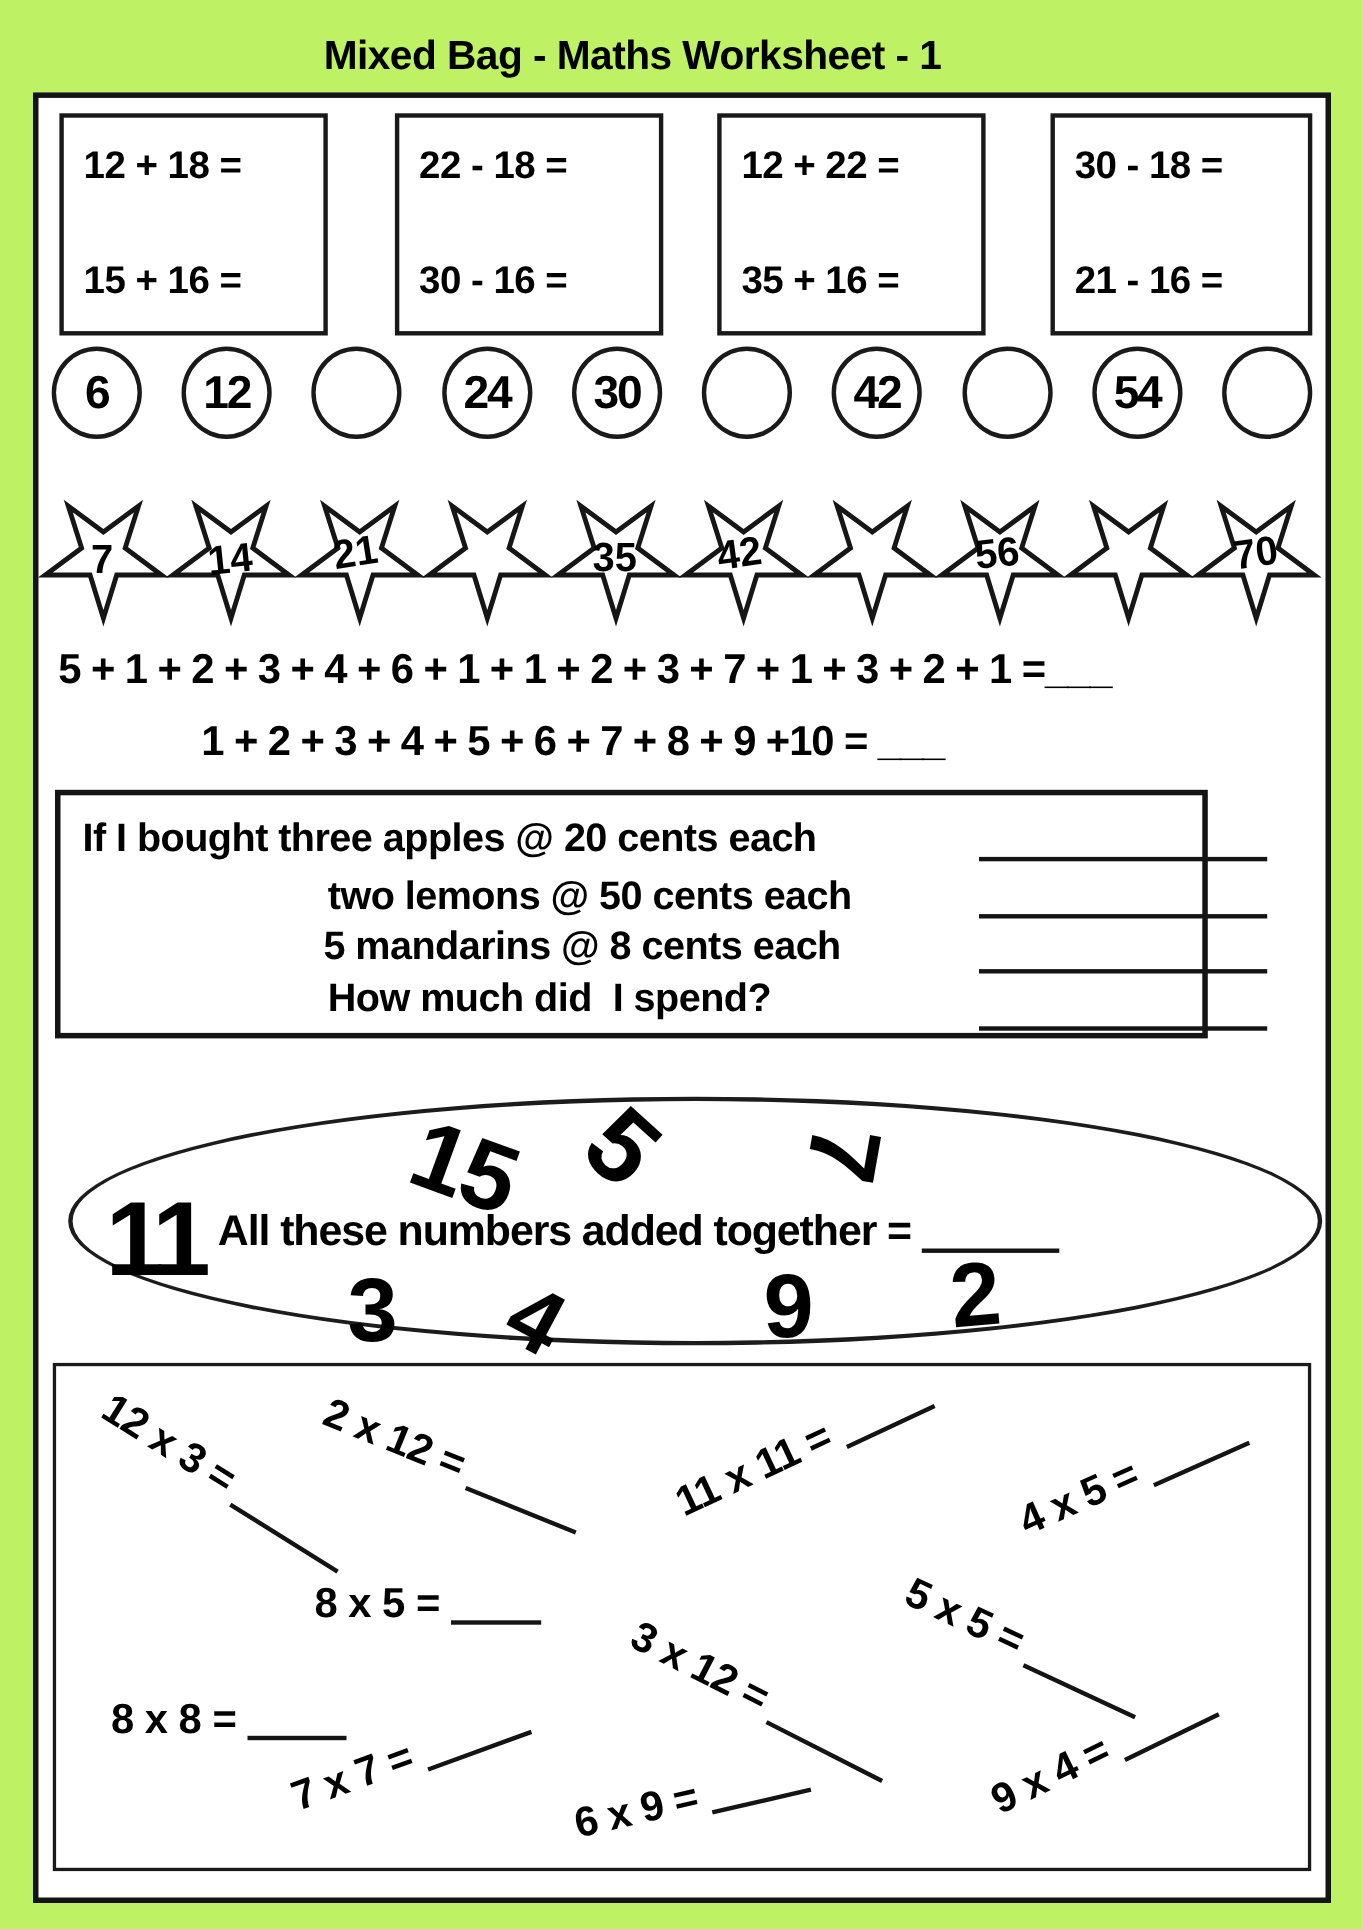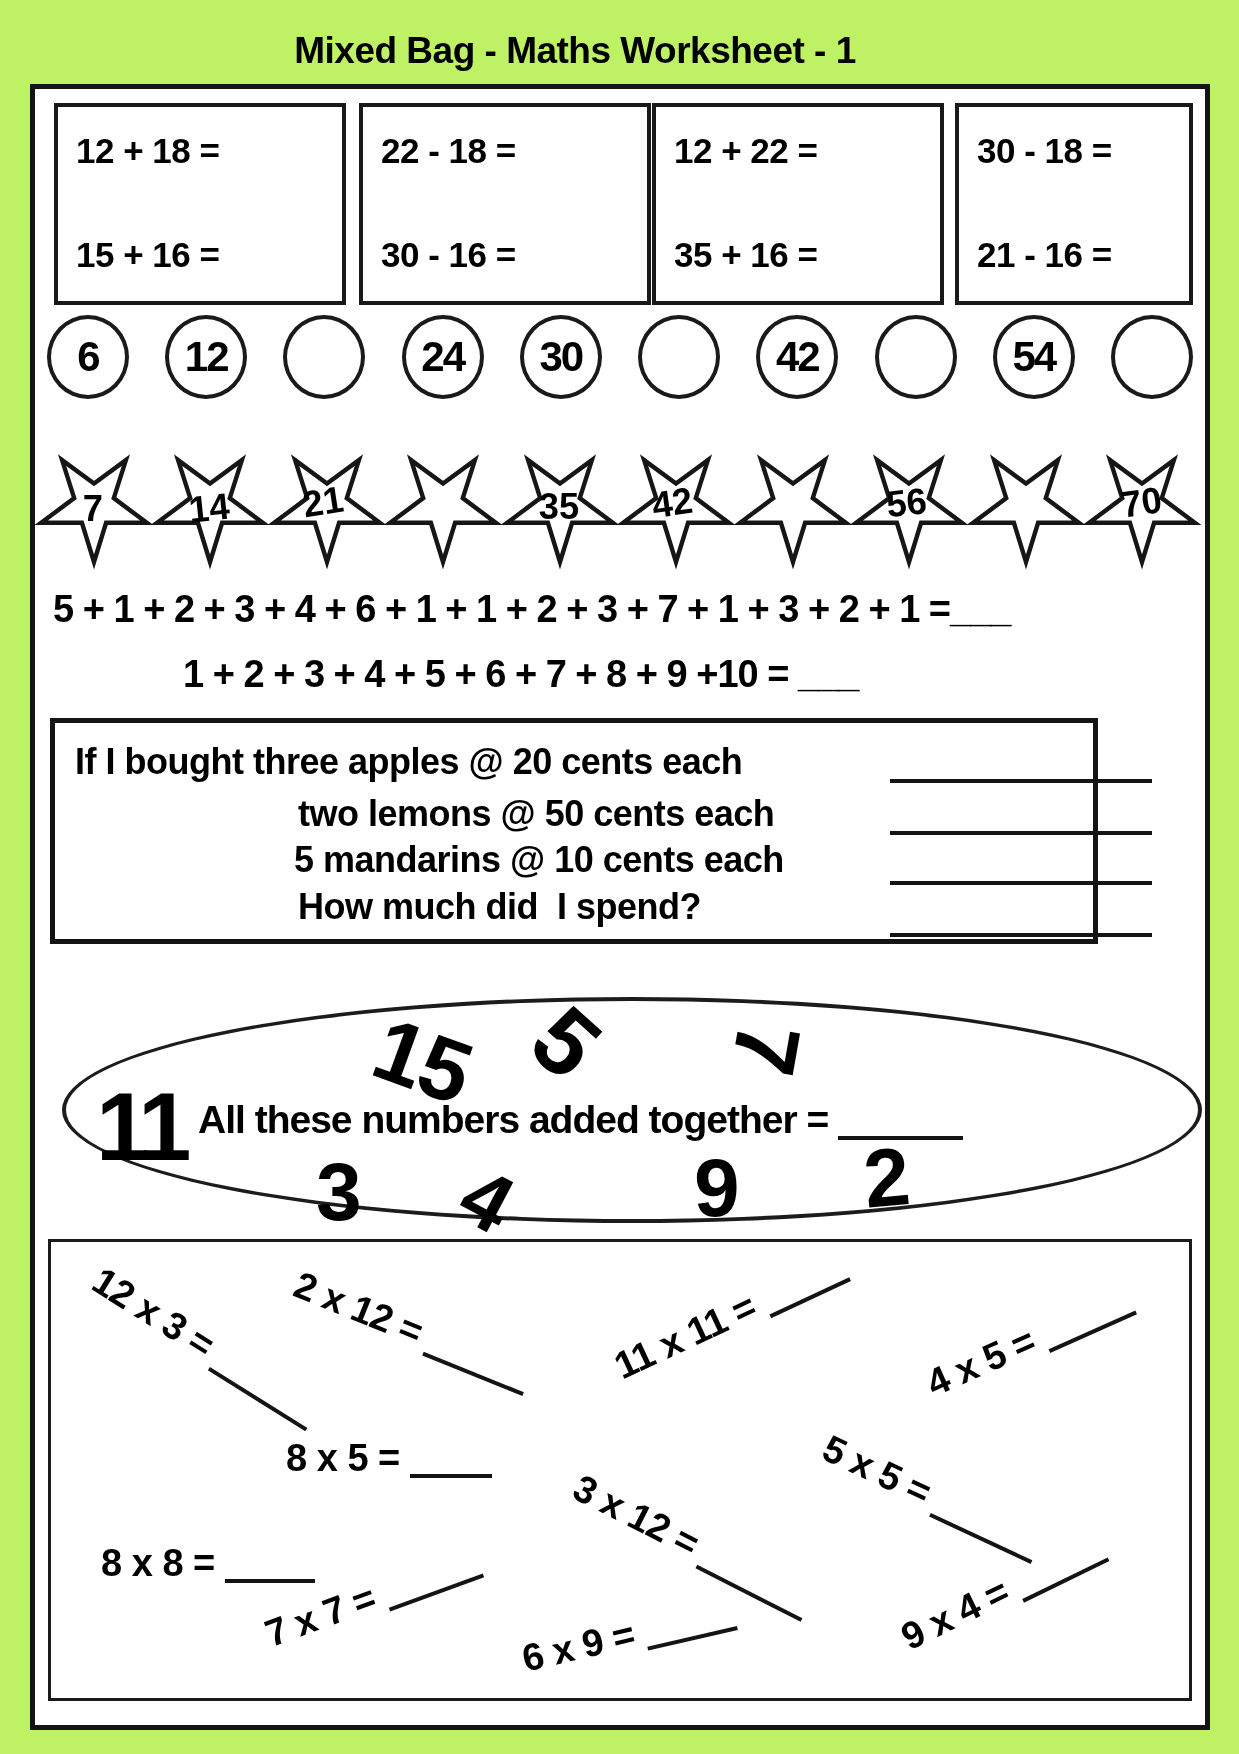--- a/index.html
+++ b/index.html
@@ -11,21 +11,21 @@
   .title{
     position:absolute;top:30px;left:30px;width:1090px;text-align:center;
     font-size:37px;letter-spacing:-0.5px;white-space:pre;
   }
   .outer{
     position:absolute;left:30px;top:84px;width:1180px;height:1646px;
     border:5px solid #141414;box-sizing:border-box;background:#fff;
   }
   
   .pbox{
-    position:absolute;top:14px;height:202px;width:292px;
+    position:absolute;top:14px;height:202px;width:244px;
     border:4px solid #191919;box-sizing:border-box;background:#fff;
   }
   .pline{position:absolute;left:18px;font-size:35px;white-space:pre;letter-spacing:-0.5px;}
   .pline.l1{top:24px}
   .pline.l2{top:128px}
   
   .circle-row{position:absolute;left:12px;top:226px;width:1146px;display:flex;justify-content:space-between;}
   .circle{
     width:74px;height:76px;border:4px solid #1a1a1a;border-radius:50%;
     font-size:42px;display:flex;align-items:center;justify-content:center;background:#fff;
@@ -140,21 +140,21 @@
           <text x="50" y="58" transform="rotate(-8 50 50)">70</text>
         </svg>
     </div>
 
     <div class="addline" style="left:18px;top:499px">5 + 1 + 2 + 3 + 4 + 6 + 1 + 1 + 2 + 3 + 7 + 1 + 3 + 2 + 1 =___</div>
     <div class="addline" style="left:148px;top:564px">1 + 2 + 3 + 4 + 5 + 6 + 7 + 8 + 9 +10 = ___</div>
 
     <div class="wordbox">
       <div class="wp-label" style="left:20px;top:18px">If I bought three apples @ 20 cents each</div>
       <div class="wp-label" style="left:243px;top:70px">two lemons @ 50 cents each</div>
-      <div class="wp-label" style="left:239px;top:116px">5 mandarins @ 10 cents each</div>
+      <div class="wp-label" style="left:239px;top:116px">5 mandarins @ 8 cents each</div>
       <div class="wp-label" style="left:243px;top:163px">How much did  I spend?</div>
       <div class="wp-blank" style="top:56px"></div>
       <div class="wp-blank" style="top:108px"></div>
       <div class="wp-blank" style="top:158px"></div>
       <div class="wp-blank" style="top:210px"></div>
     </div>
 
     <div class="ellipse">
       <div class="scat" style="left:309px;top:16px;font-size:88px;transform:rotate(20deg)">15</div>
       <div class="scat" style="left:474px;top:-6px;font-size:94px;transform:rotate(42deg)">5</div>

